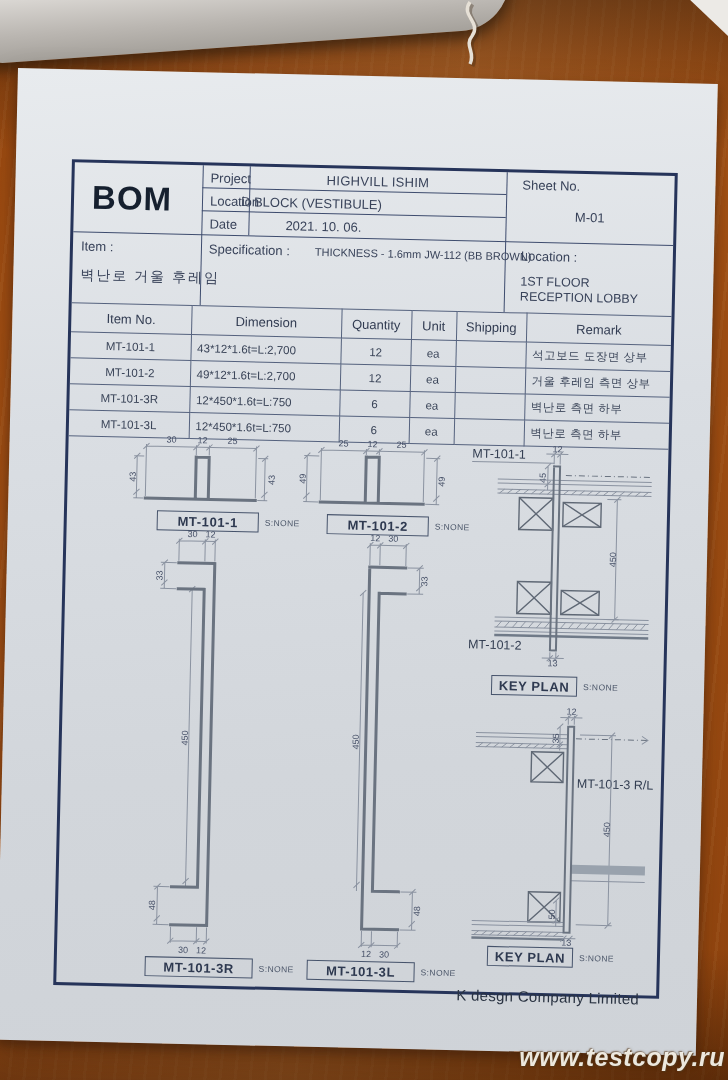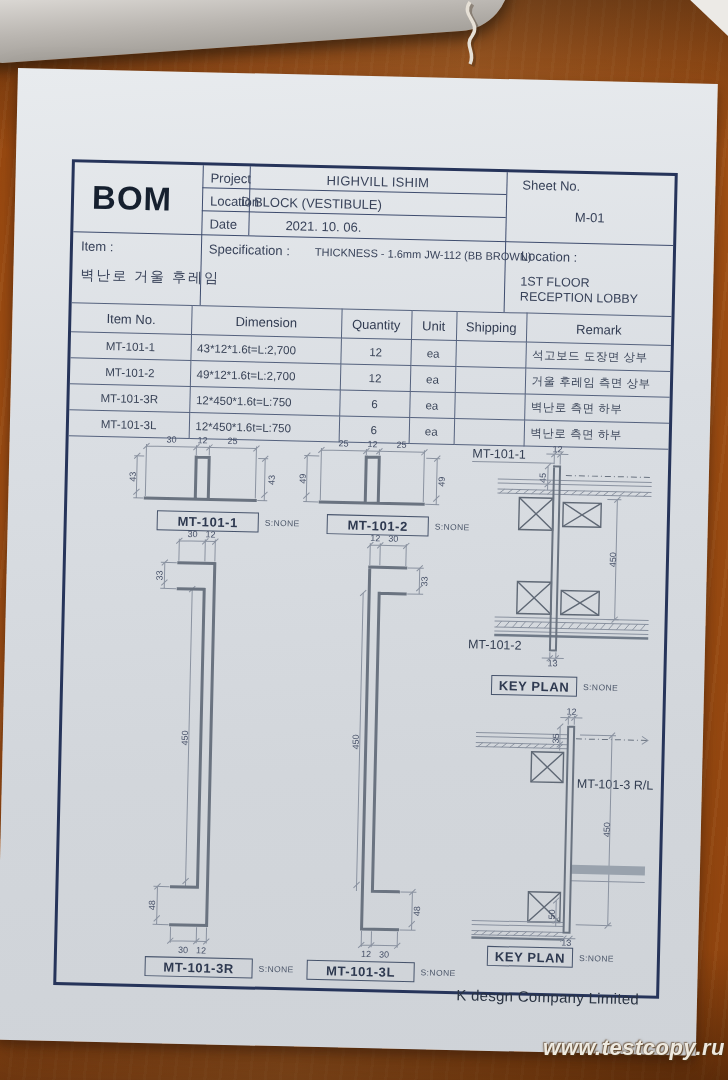--- a/index.html
+++ b/index.html
@@ -49,21 +49,21 @@
   .xbox{stroke:#5f6875;stroke-width:1.4;fill:none;}
   .dash{stroke:#6a7380;stroke-width:1;fill:none;stroke-dasharray:6 3 1 3;}
   .dark2{stroke:#707a88;stroke-width:2.4;fill:none;}
   .dimtxt{fill:#49536a;font-size:9px;text-anchor:middle;font-family:"Liberation Sans",sans-serif;}
   .callout{fill:#333e52;font-size:12.5px;font-family:"Liberation Sans",sans-serif;}
   .lblbox{position:absolute;border:1.5px solid #46536b;color:#2e3950;display:flex;align-items:center;
     justify-content:center;font-size:13px;font-weight:bold;letter-spacing:.6px;height:18px;}
   .scale{position:absolute;font-size:8.5px;color:#4a5568;letter-spacing:.4px;white-space:nowrap;}
   
   .company{position:absolute;top:908px;right:58px;font-size:15px;color:#2a3342;letter-spacing:.3px;}
-  .watermark{position:absolute;right:3px;bottom:19px;font-size:22px;font-weight:bold;font-style:italic;
+  .watermark{position:absolute;right:3px;bottom:8px;font-size:25px;font-weight:bold;font-style:italic;
     color:rgba(250,247,240,.92);letter-spacing:.5px;
     text-shadow:1px 1px 1px rgba(85,55,25,.85),-1px -1px 1px rgba(85,55,25,.5),0 0 3px rgba(85,55,25,.6);}
 </style>
 </head>
 <body>
 
 <div class="photo">
   <div class="desk"></div>
   <div class="desk-grain"></div>
   <div class="desk-topshade"></div>

